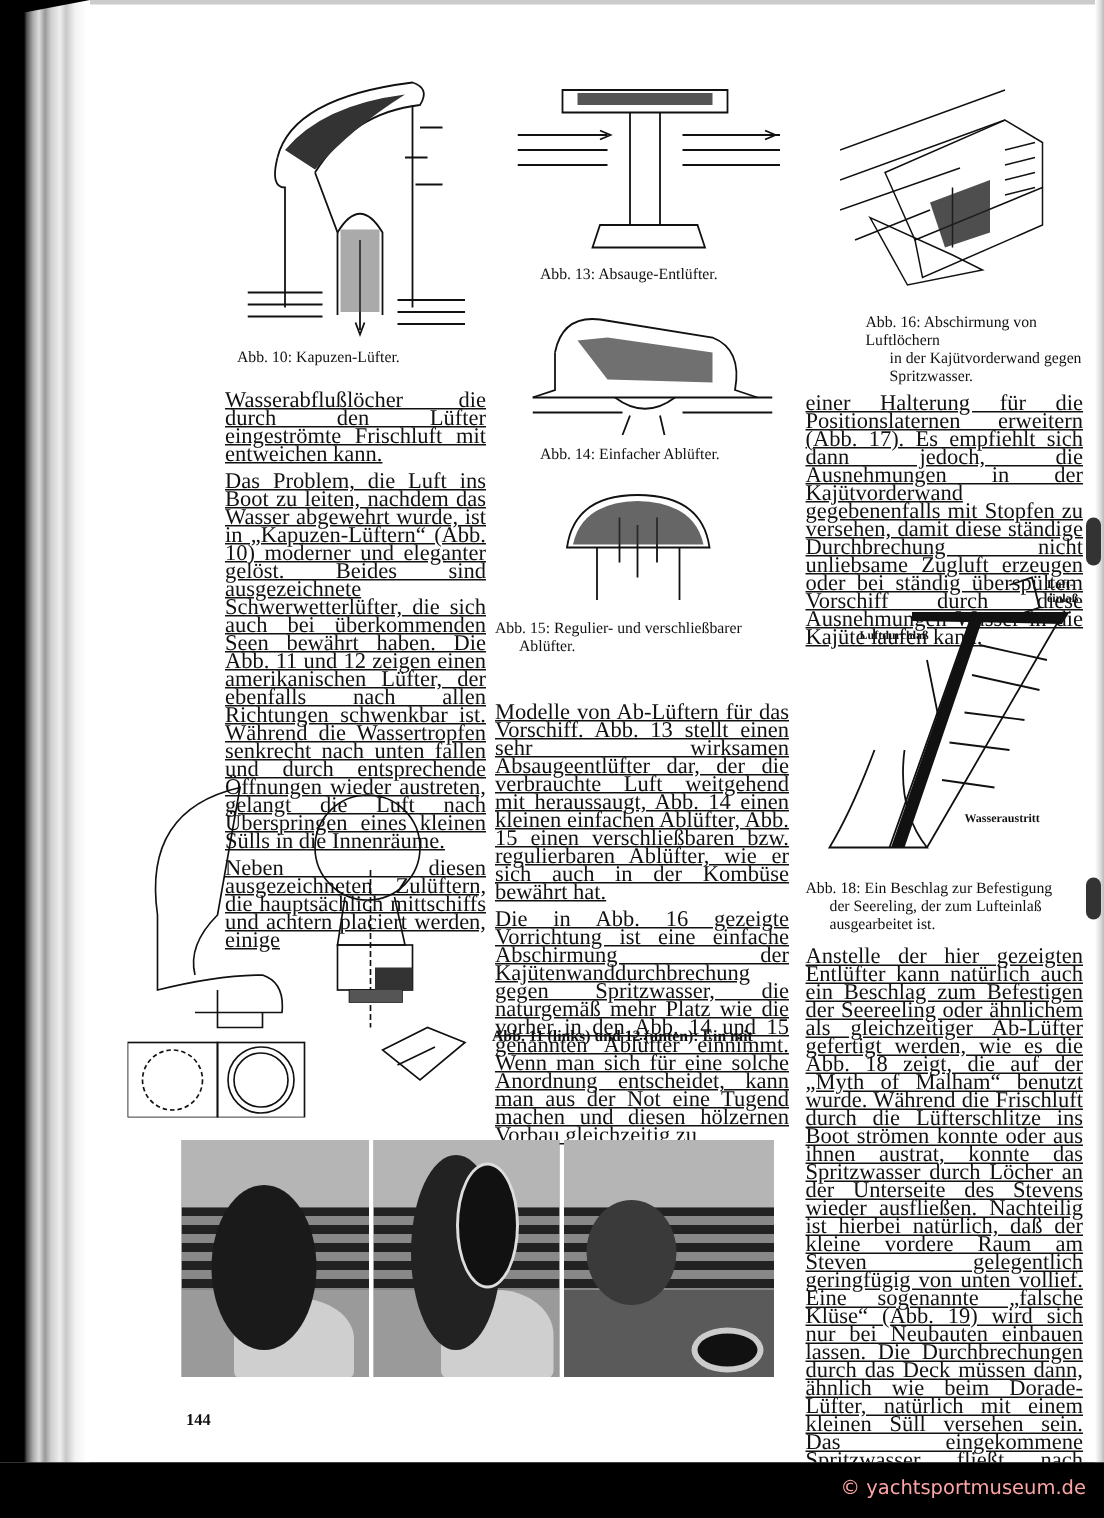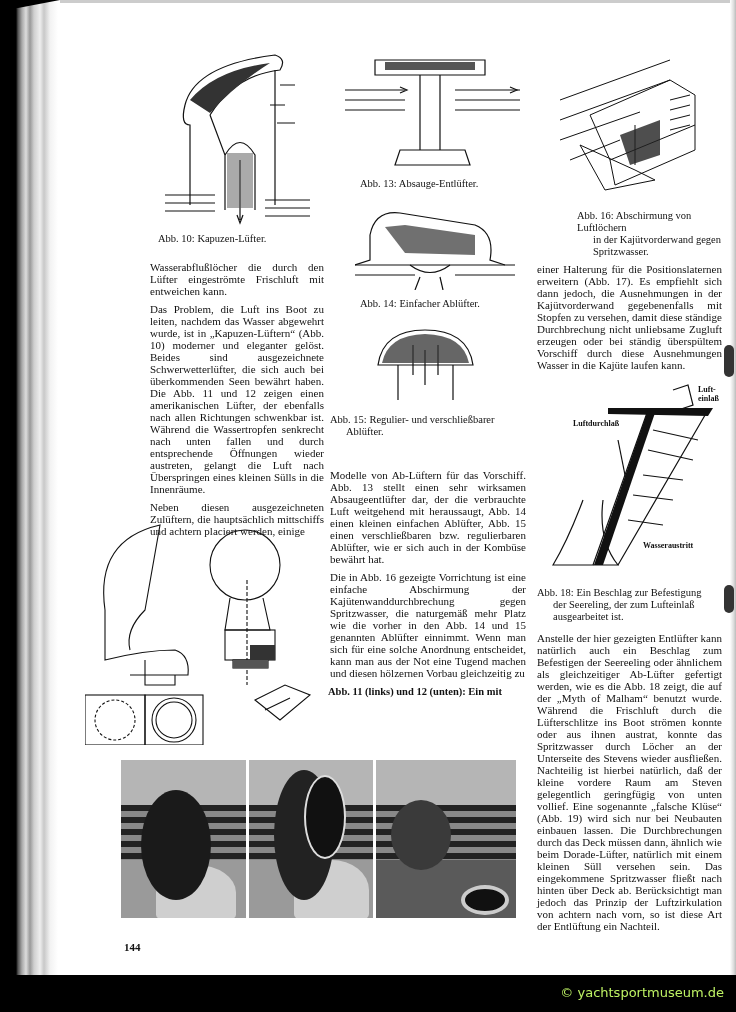--- a/index.html
+++ b/index.html
@@ -6,26 +6,26 @@
   body { width:736px; height:1012px; position:relative; overflow:hidden; background:#000; font-family:"Liberation Serif","DejaVu Serif",serif; }
   .page { position:absolute; left:0; top:0; width:736px; height:975px; background:#fff; overflow:hidden; }
   .spine { position:absolute; left:0; top:0; width:60px; height:975px;
     background:linear-gradient(90deg,#000 0px,#000 16px,#555 18px,#aaa 22px,#ddd 26px,#999 30px,#cfcfcf 34px,#eee 40px,#c8c8c8 44px,#f2f2f2 50px,#fff 58px); }
   .spine-top { position:absolute; left:0; top:0; width:60px; height:8px; background:#000; clip-path:polygon(0 0,100% 0,30% 100%,0 100%); }
   .right-edge { position:absolute; right:0; top:0; width:6px; height:975px; background:linear-gradient(90deg,#fff,#ddd 60%,#bbb); }
   .top-edge { position:absolute; left:55px; top:0; right:0; height:3px; background:#ccc; }
 
   .caption { position:absolute; font-size:10.5px; line-height:12px; color:#111; }
   .caption .indent { display:block; padding-left:16px; }
-  .para { position:absolute; font-size:11px; line-height:12px; color:#111; text-align:justify; }
+  .para { position:absolute; font-size:15px; line-height:12px; color:#111; text-align:justify;text-decoration:underline; }
   .para p { margin:0 0 6px 0; }
   .fig { position:absolute; }
   .pageno { position:absolute; left:124px; top:941px; font-size:11px; font-weight:bold; color:#111; }
   .footer { position:absolute; left:0; top:975px; width:736px; height:37px; background:#000; }
-  .copyright { position:absolute; right:12px; top:985px; color:#bef264; font-family:"DejaVu Sans","Liberation Sans",sans-serif; font-size:13px; }
+  .copyright { position:absolute; right:12px; top:985px; color:#fca5a5; font-family:"DejaVu Sans","Liberation Sans",sans-serif; font-size:13px; }
   .photo { position:absolute; top:760px; height:158px; background:#8a8a8a; overflow:hidden; }
   .photo .sky { position:absolute; left:0; top:0; right:0; height:45px; background:#b5b5b5; }
   .photo .rail { position:absolute; left:0; right:0; top:45px; height:55px; background:repeating-linear-gradient(180deg,#222 0 6px,#888 6px 12px); }
   .photo .deck { position:absolute; left:0; right:0; top:100px; bottom:0; background:#9a9a9a; }
   .photo .cowl { position:absolute; background:#1a1a1a; border-radius:50%; }
   .photo .base { position:absolute; background:#cfcfcf; border-radius:50% 50% 10% 10%; }
   .side-notch { position:absolute; right:2px; width:10px; background:#333; border-radius:6px; }
 </style>
 </head>
 <body>

